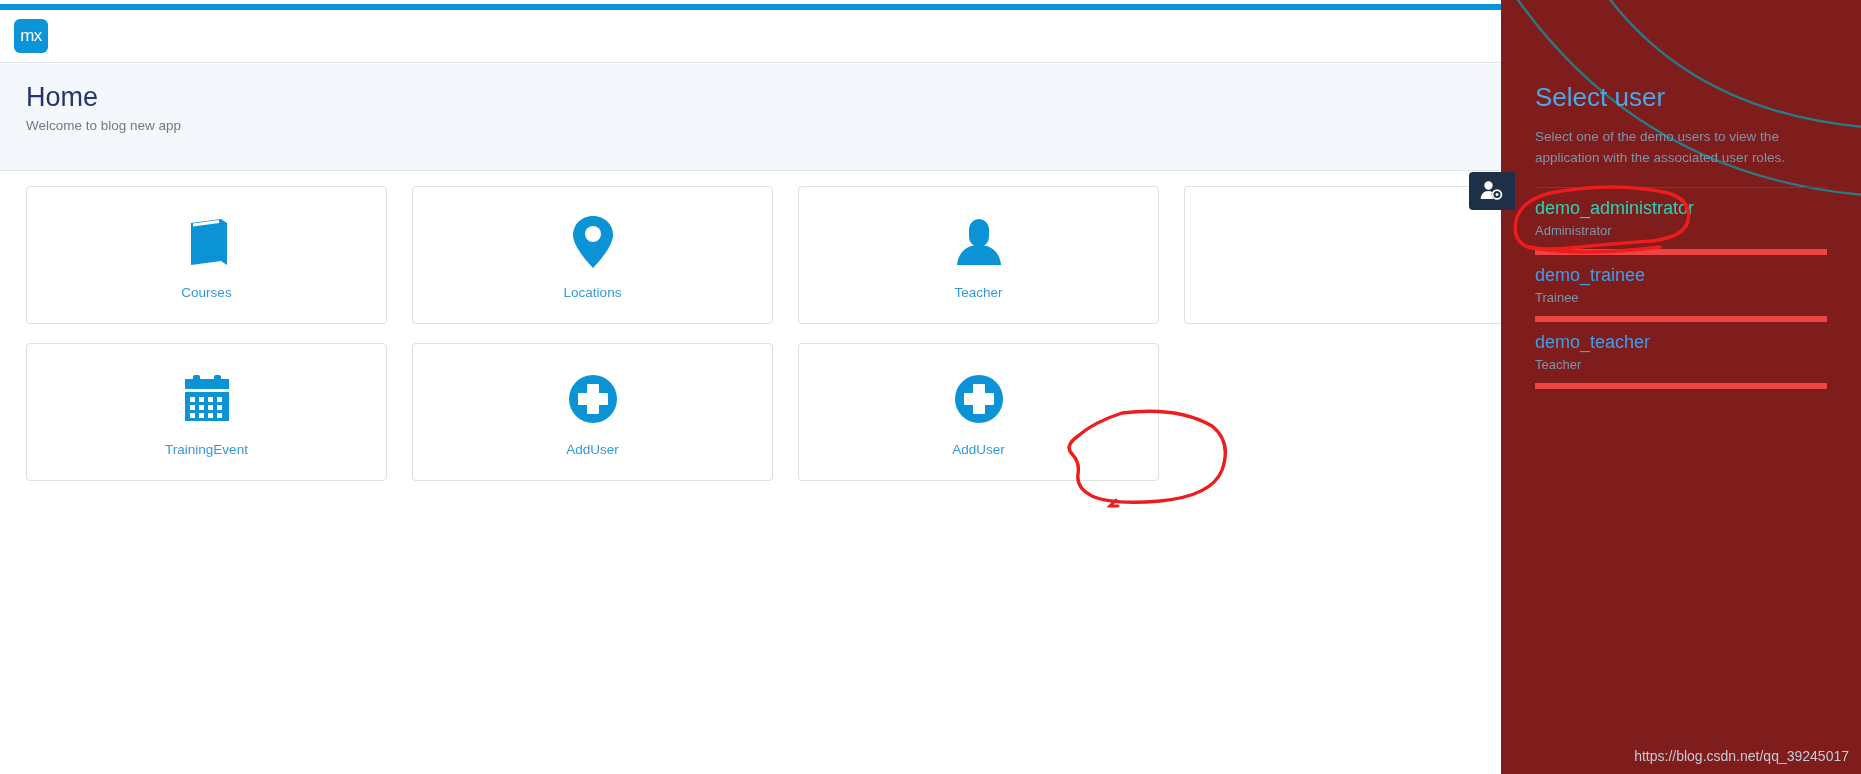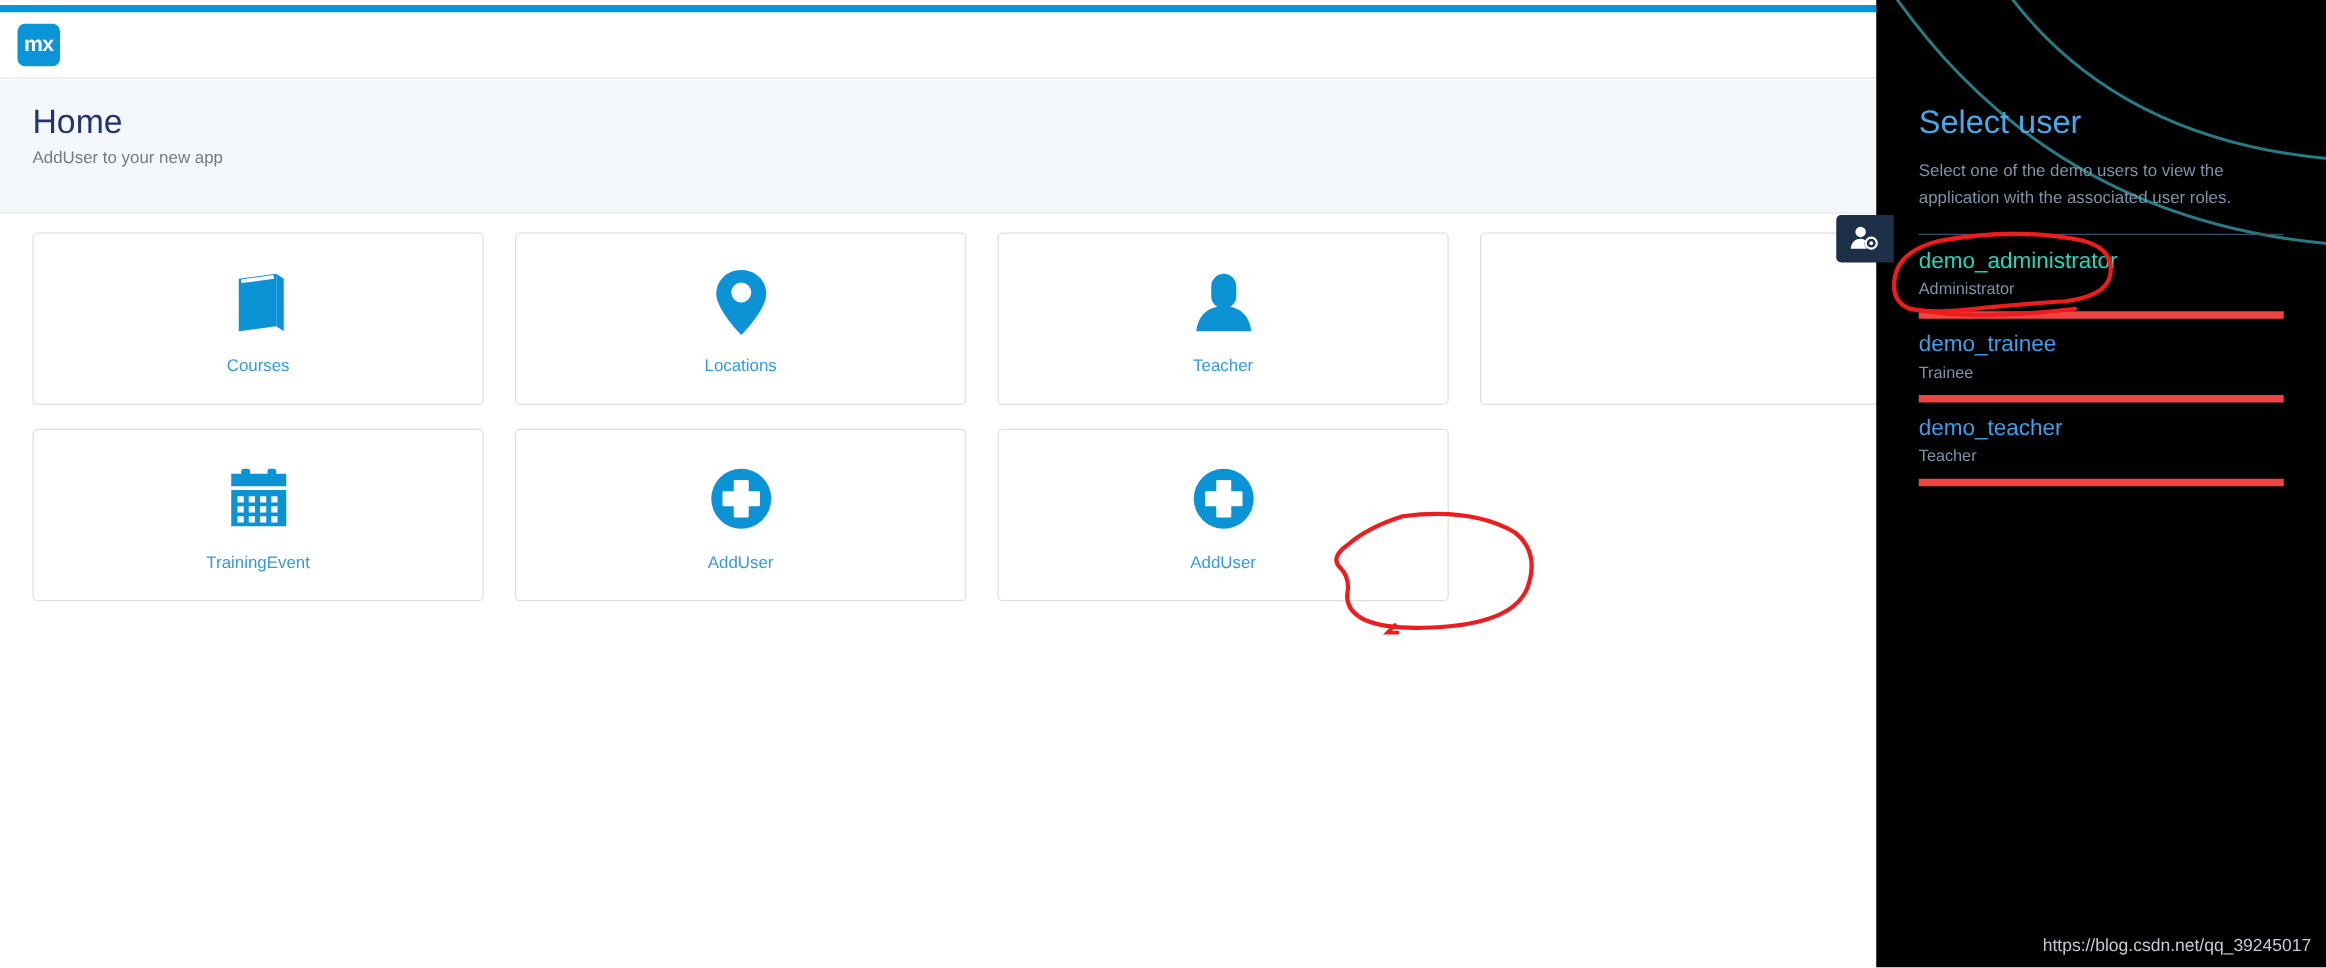--- a/index.html
+++ b/index.html
@@ -27,21 +27,21 @@
     width: 1501px; height: 53px;
     background: #ffffff;
     border-bottom: 1px solid #e2e5ea;
   }
   .brand-logo {
     position: absolute; left: 14px; top: 9px;
     width: 34px; height: 34px;
     background: #0a95d9;
     border-radius: 6px;
     color: #ffffff;
-    font-size: 17px; font-weight: bold;
+    font-size: 17px; font-weight: normal;
     line-height: 34px; text-align: center;
     letter-spacing: -0.5px;
   }
 
   
   .page-header {
     position: absolute; left: 0; top: 64px;
     width: 1501px; height: 107px;
     background: #f4f7fb;
     border-bottom: 1px solid #e2e5ea;
@@ -87,21 +87,21 @@
     border-radius: 4px 0 0 4px;
     display: flex; align-items: center; justify-content: center;
     z-index: 30;
     cursor: pointer;
   }
 
   
   .sidebar {
     position: absolute; left: 1501px; top: 0;
     width: 360px; height: 774px;
-    background: #000000;
+    background: #7f1d1d;
     overflow: hidden;
   }
   .sidebar-arcs { position: absolute; left: 0; top: 0; width: 360px; height: 200px; }
   .sidebar-inner { position: relative; padding: 82px 34px 0 34px; z-index: 2; }
   .sidebar-title {
     font-size: 26px; font-weight: normal;
     color: #4aa8e8; margin-bottom: 14px;
   }
   .sidebar-desc {
     font-size: 13.5px; color: #7d93a8;
@@ -136,21 +136,21 @@
   <div class="app-region">
 
     <div class="top-accent-bar"></div>
 
     <div class="navbar">
       <div class="brand-logo">mx</div>
     </div>
 
     <div class="page-header">
       <div class="page-title">Home</div>
-      <div class="page-subtitle">AddUser to your new app</div>
+      <div class="page-subtitle">Welcome to blog new app</div>
     </div>
 
     <div class="tile-area">
 
       <div class="tile-row row1">
 
         <div class="tile">
           <div class="tile-icon">
             <svg width="52" height="54" viewBox="0 0 52 54">
               <path d="M10 8 L40 4 L40 46 L10 50 Z" fill="#0b93d5"></path>

